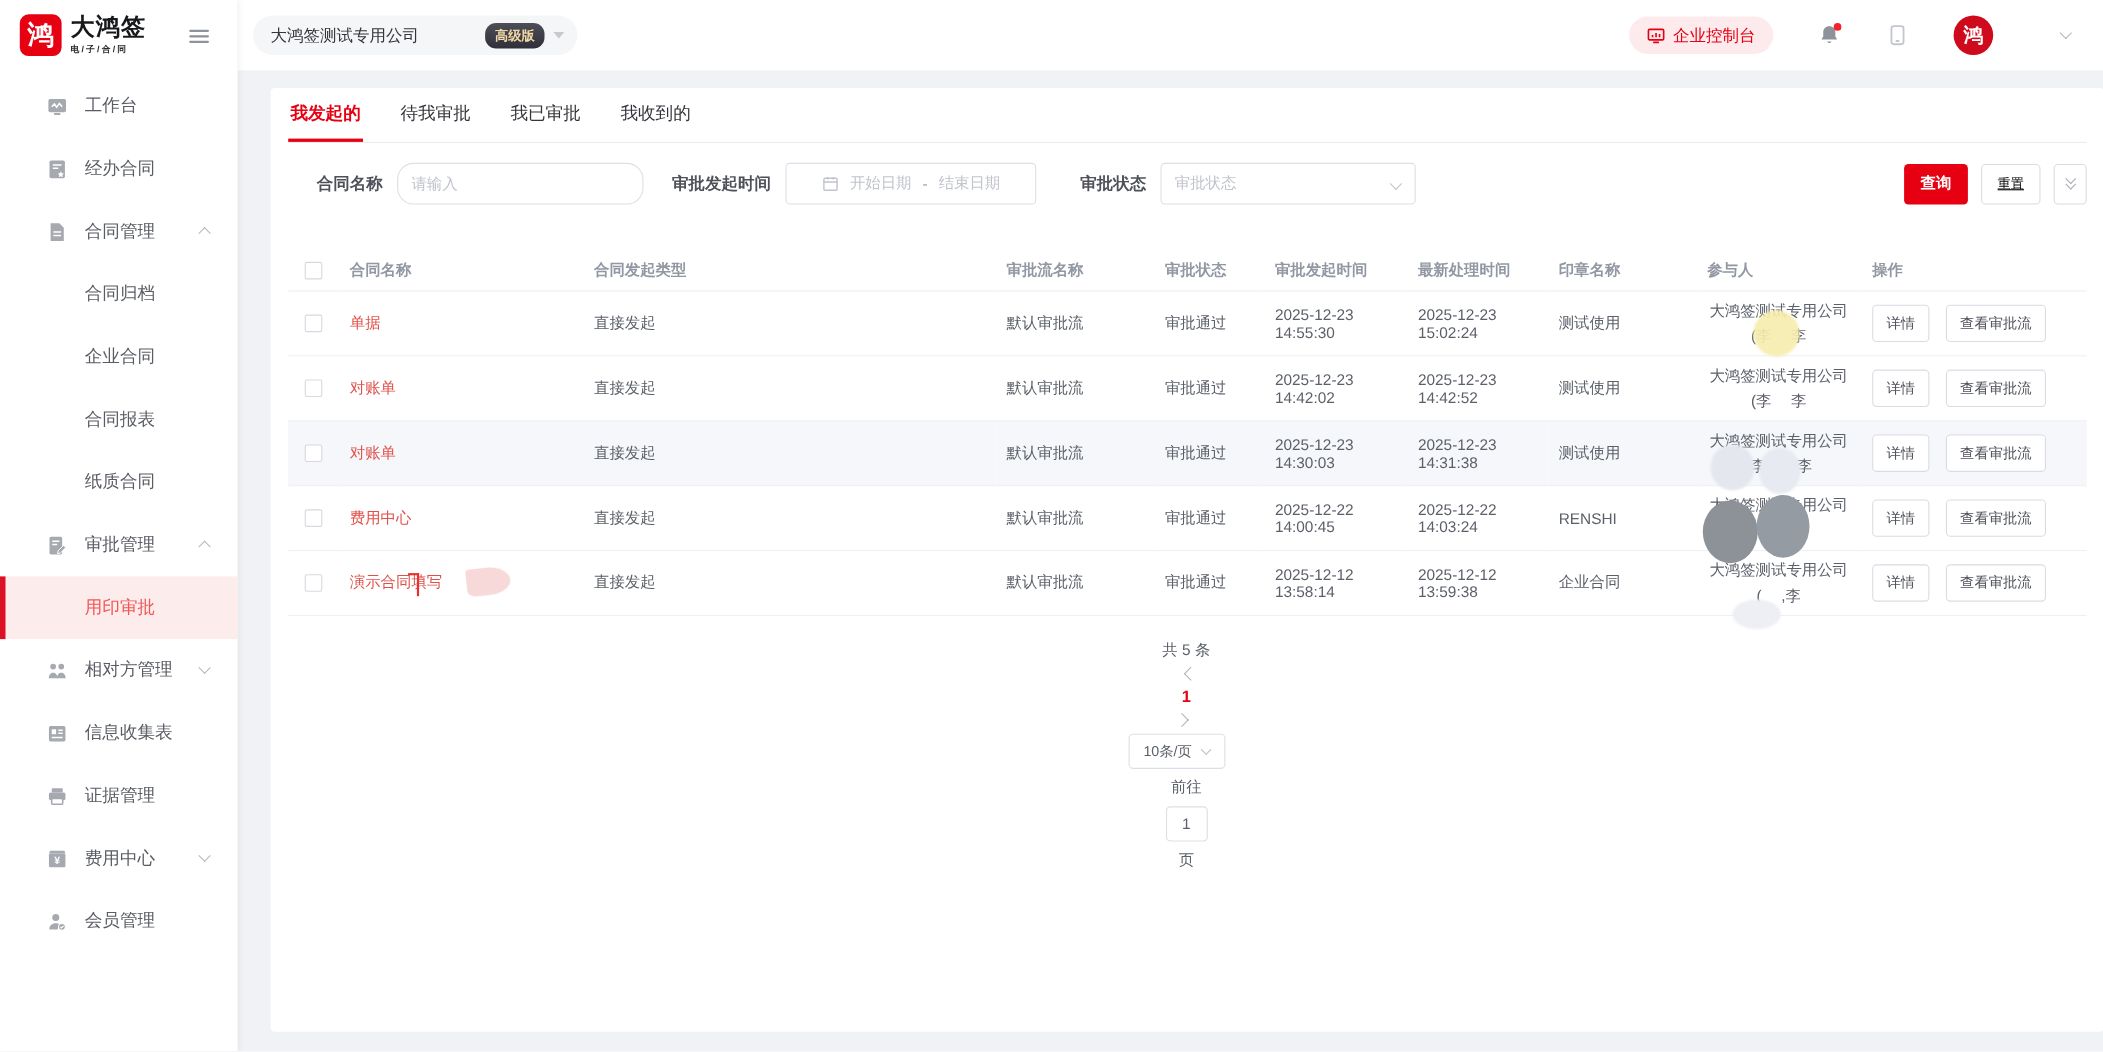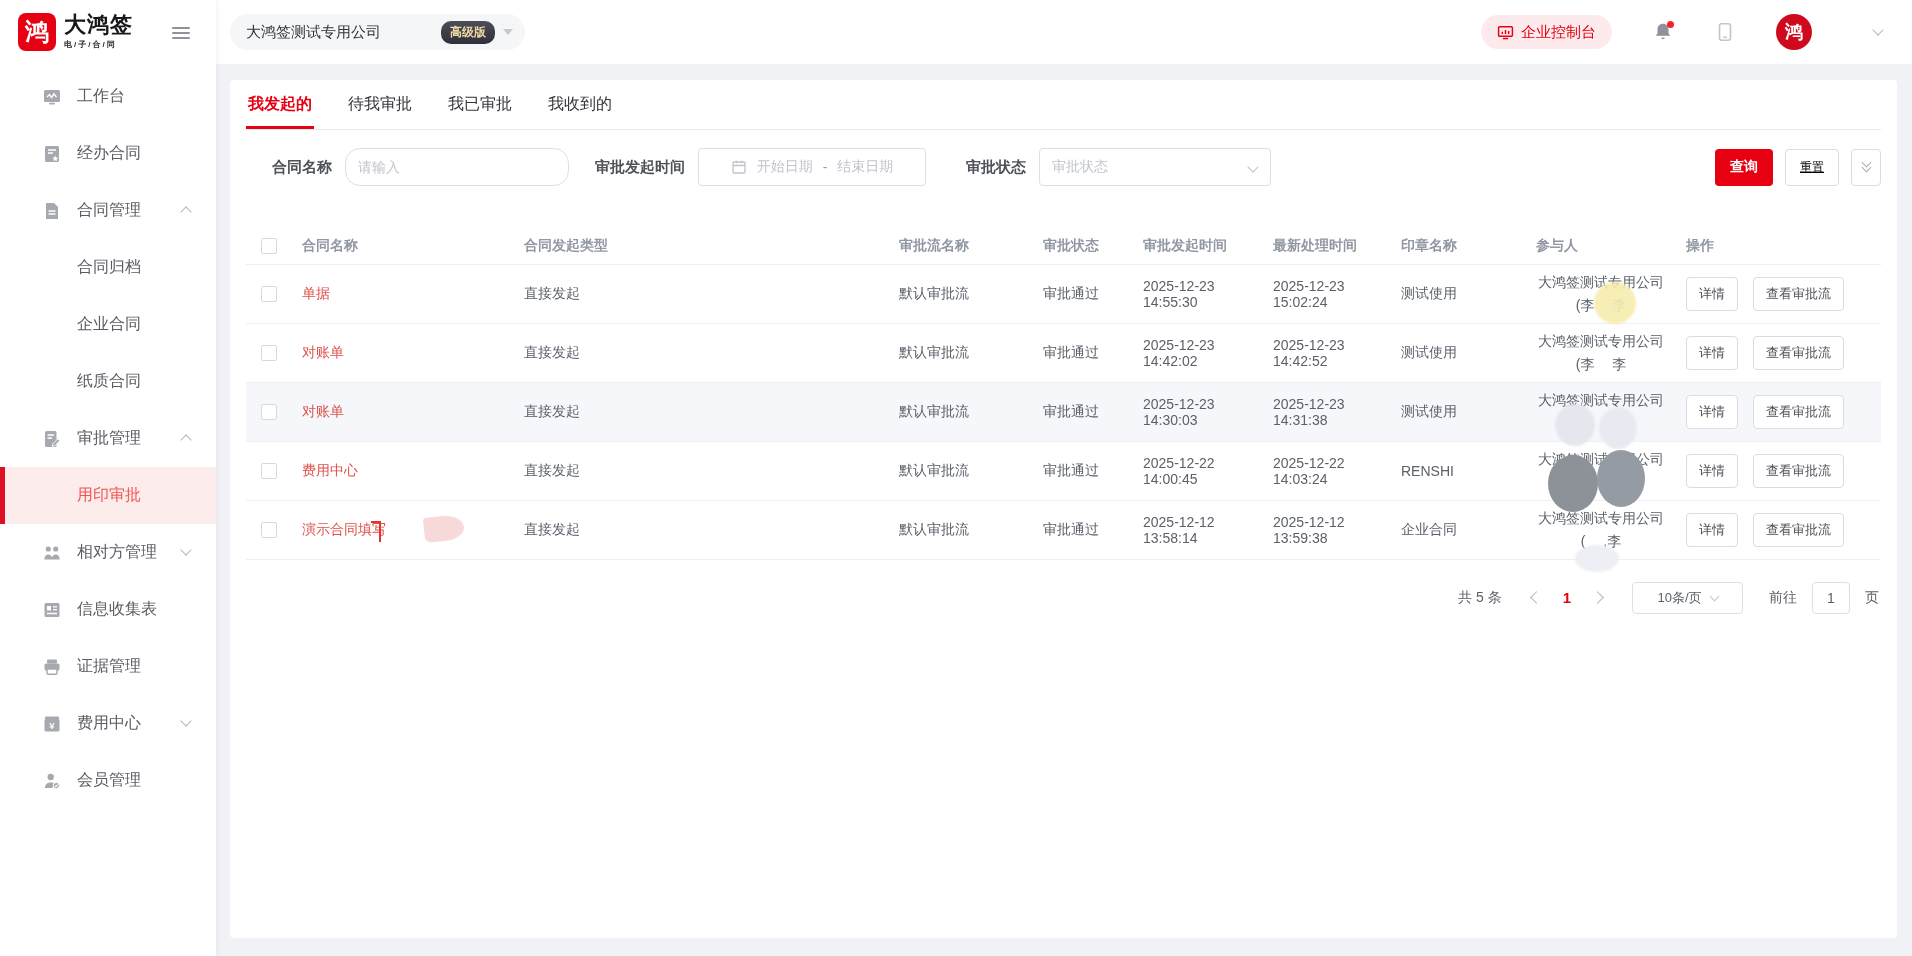--- a/index.html
+++ b/index.html
@@ -47,21 +47,21 @@
   .console-btn { display:flex; align-items:center; gap:7px; background:#fdeaec; border-radius:17px;
                  height:34px; padding:0 16px; color:#e60012; font-size:15px; cursor:pointer; }
   .icon-btn { position:relative; margin-left:40px; width:22px; height:22px; cursor:pointer; }
   .bell-dot { position:absolute; right:0px; top:0px; width:7px; height:7px; background:#f5222d; border-radius:50%; }
   .avatar { margin-left:40px; width:36px; height:36px; border-radius:50%; background:#cf0a1d; color:#fff;
             display:flex; align-items:center; justify-content:center; font-size:18px; font-weight:bold; cursor:pointer; }
   .hdr-caret { margin-left:62px; width:8px; height:8px; border-right:1.6px solid #b4b8bf;
                border-bottom:1.6px solid #b4b8bf; transform:rotate(45deg); margin-top:-4px; cursor:pointer; }
 
   
-  .card { position:absolute; left:230px; top:80px; width:1667px; height:858px; background:#fff;
+  .card { position:absolute; left:246px; top:80px; width:1667px; height:858px; background:#fff;
           border-radius:4px; padding:0 16px; }
   .tabs { display:flex; gap:32px; border-bottom:1px solid #e8eaf0; height:50px; }
   .tab { font-size:16px; color:#33353a; line-height:47px; border-bottom:3px solid transparent;
          cursor:pointer; padding:0 2px; }
   .tab.active { color:#e60012; font-weight:bold; border-bottom-color:#e60012; }
 
   .filters { display:flex; align-items:center; height:70px; padding-top:4px; }
   .f-label { font-size:15px; font-weight:600; color:#4e5159; white-space:nowrap; }
   .f-input { width:224px; height:38px; border:1px solid #dcdfe6; border-radius:15px; margin-left:13px;
              font-size:14px; padding:0 12px; color:#333; outline:none; font-family:inherit; }
@@ -95,27 +95,27 @@
   .cb { display:inline-block; width:16px; height:16px; border:1px solid #d6d9e0; border-radius:2px;
         background:#fff; vertical-align:middle; cursor:pointer; }
   .link { color:#e0504a; cursor:pointer; }
   .pp-cell { text-align:center; line-height:1.6; padding:0 2px !important; }
   .act-btn { display:inline-block; background:#fff; border:1px solid #d9dce3; border-radius:4px;
              padding:7px 12px; font-size:13px; color:#4e5159; cursor:pointer; white-space:nowrap; }
   .act-btn + .act-btn { margin-left:11px; }
 
   
   .pager { display:flex; align-items:center; justify-content:flex-end; margin-top:22px; gap:8px;
-           font-size:14px; color:#5b6069; padding-right:2px; }
+           font-size:14px; color:#5b6069; padding-right:2px;flex-direction:column; }
   .pg-arrow { width:9px; height:9px; border-right:1.8px solid #b0b3b8; border-bottom:1.8px solid #b0b3b8;
               cursor:pointer; }
   .pg-prev { transform:rotate(135deg); margin:0 14px 0 22px; }
   .pg-next { transform:rotate(-45deg); margin:0 22px 0 14px; }
   .pg-cur { color:#e60012; font-weight:bold; font-size:15px; }
-  .pg-size { width:111px; height:32px; border:1px solid #dcdfe6; border-radius:4px; display:flex;
+  .pg-size { width:88px; height:32px; border:1px solid #dcdfe6; border-radius:4px; display:flex;
              align-items:center; justify-content:center; gap:9px; font-size:13px; color:#5b6069;
              cursor:pointer; margin-right:18px; }
   .pg-size .chev2 { width:7px; height:7px; border-right:1.5px solid #c0c4cc; border-bottom:1.5px solid #c0c4cc;
                     transform:rotate(45deg); margin-top:-3px; }
   .pg-goto-input { width:38px; height:32px; border:1px solid #dcdfe6; border-radius:4px; text-align:center;
                    font-size:14px; color:#5b6069; margin:0 7px; outline:none; font-family:inherit; }
 
   
   .art { position:absolute; pointer-events:none; z-index:20; border-radius:50%; }
   .art-yellow { left:1594px; top:282px; width:42px; height:42px; background:#f6edae; opacity:.92; filter:blur(1px); }
@@ -169,20 +169,23 @@
           <path d="M6.5 10h7M6.5 13h7" stroke="#fff" stroke-width="1.4"></path>
         </svg>
       <span>合同管理</span>
       <i class="chev up"></i>
     </div>
     <div class="nav-sub">
       <span>合同归档</span>
     </div>
     <div class="nav-sub">
       <span>企业合同</span>
+    </div>
+    <div class="nav-sub">
+      <span>合同报表</span>
     </div>
     <div class="nav-sub">
       <span>纸质合同</span>
     </div>
     <div class="nav-item">
       <svg class="ni-icon" viewBox="0 0 20 20">
           <rect x="3" y="2" width="11.5" height="16" rx="1.5" fill="#a6a9af"></rect>
           <path d="M5.5 6h6.5M5.5 9h4.5" stroke="#fff" stroke-width="1.3"></path>
           <path d="M10.8 14.8l5-5 2 2-5 5-2.5.5z" fill="#a6a9af" stroke="#fff" stroke-width="0.9"></path>
         </svg>

